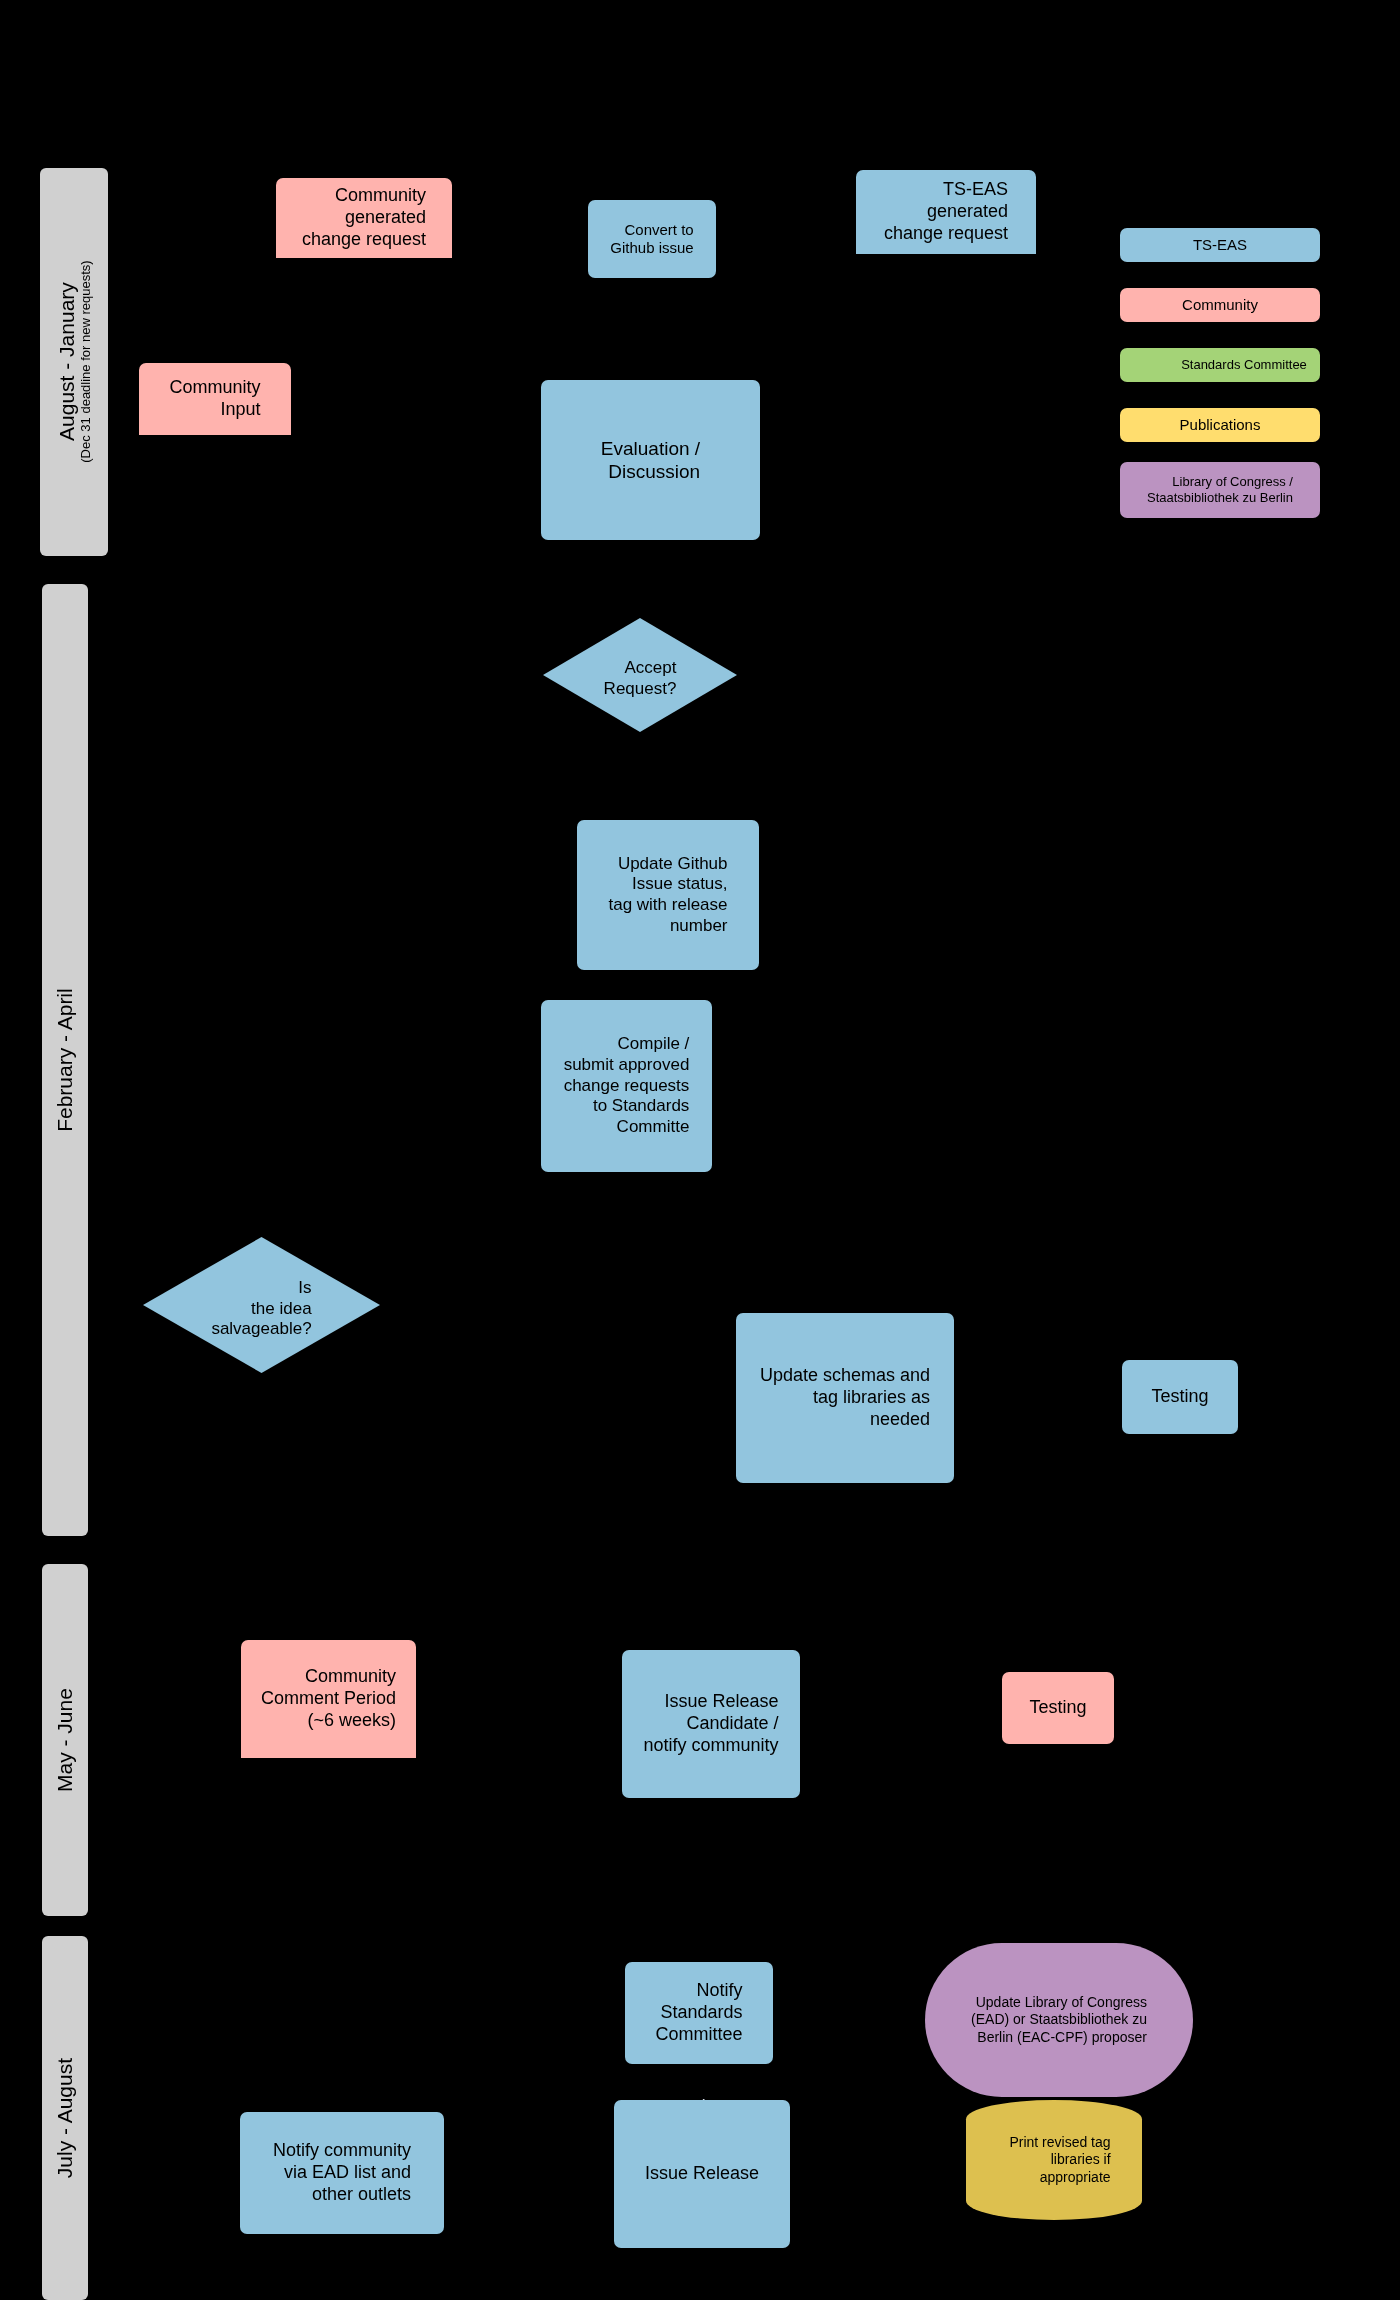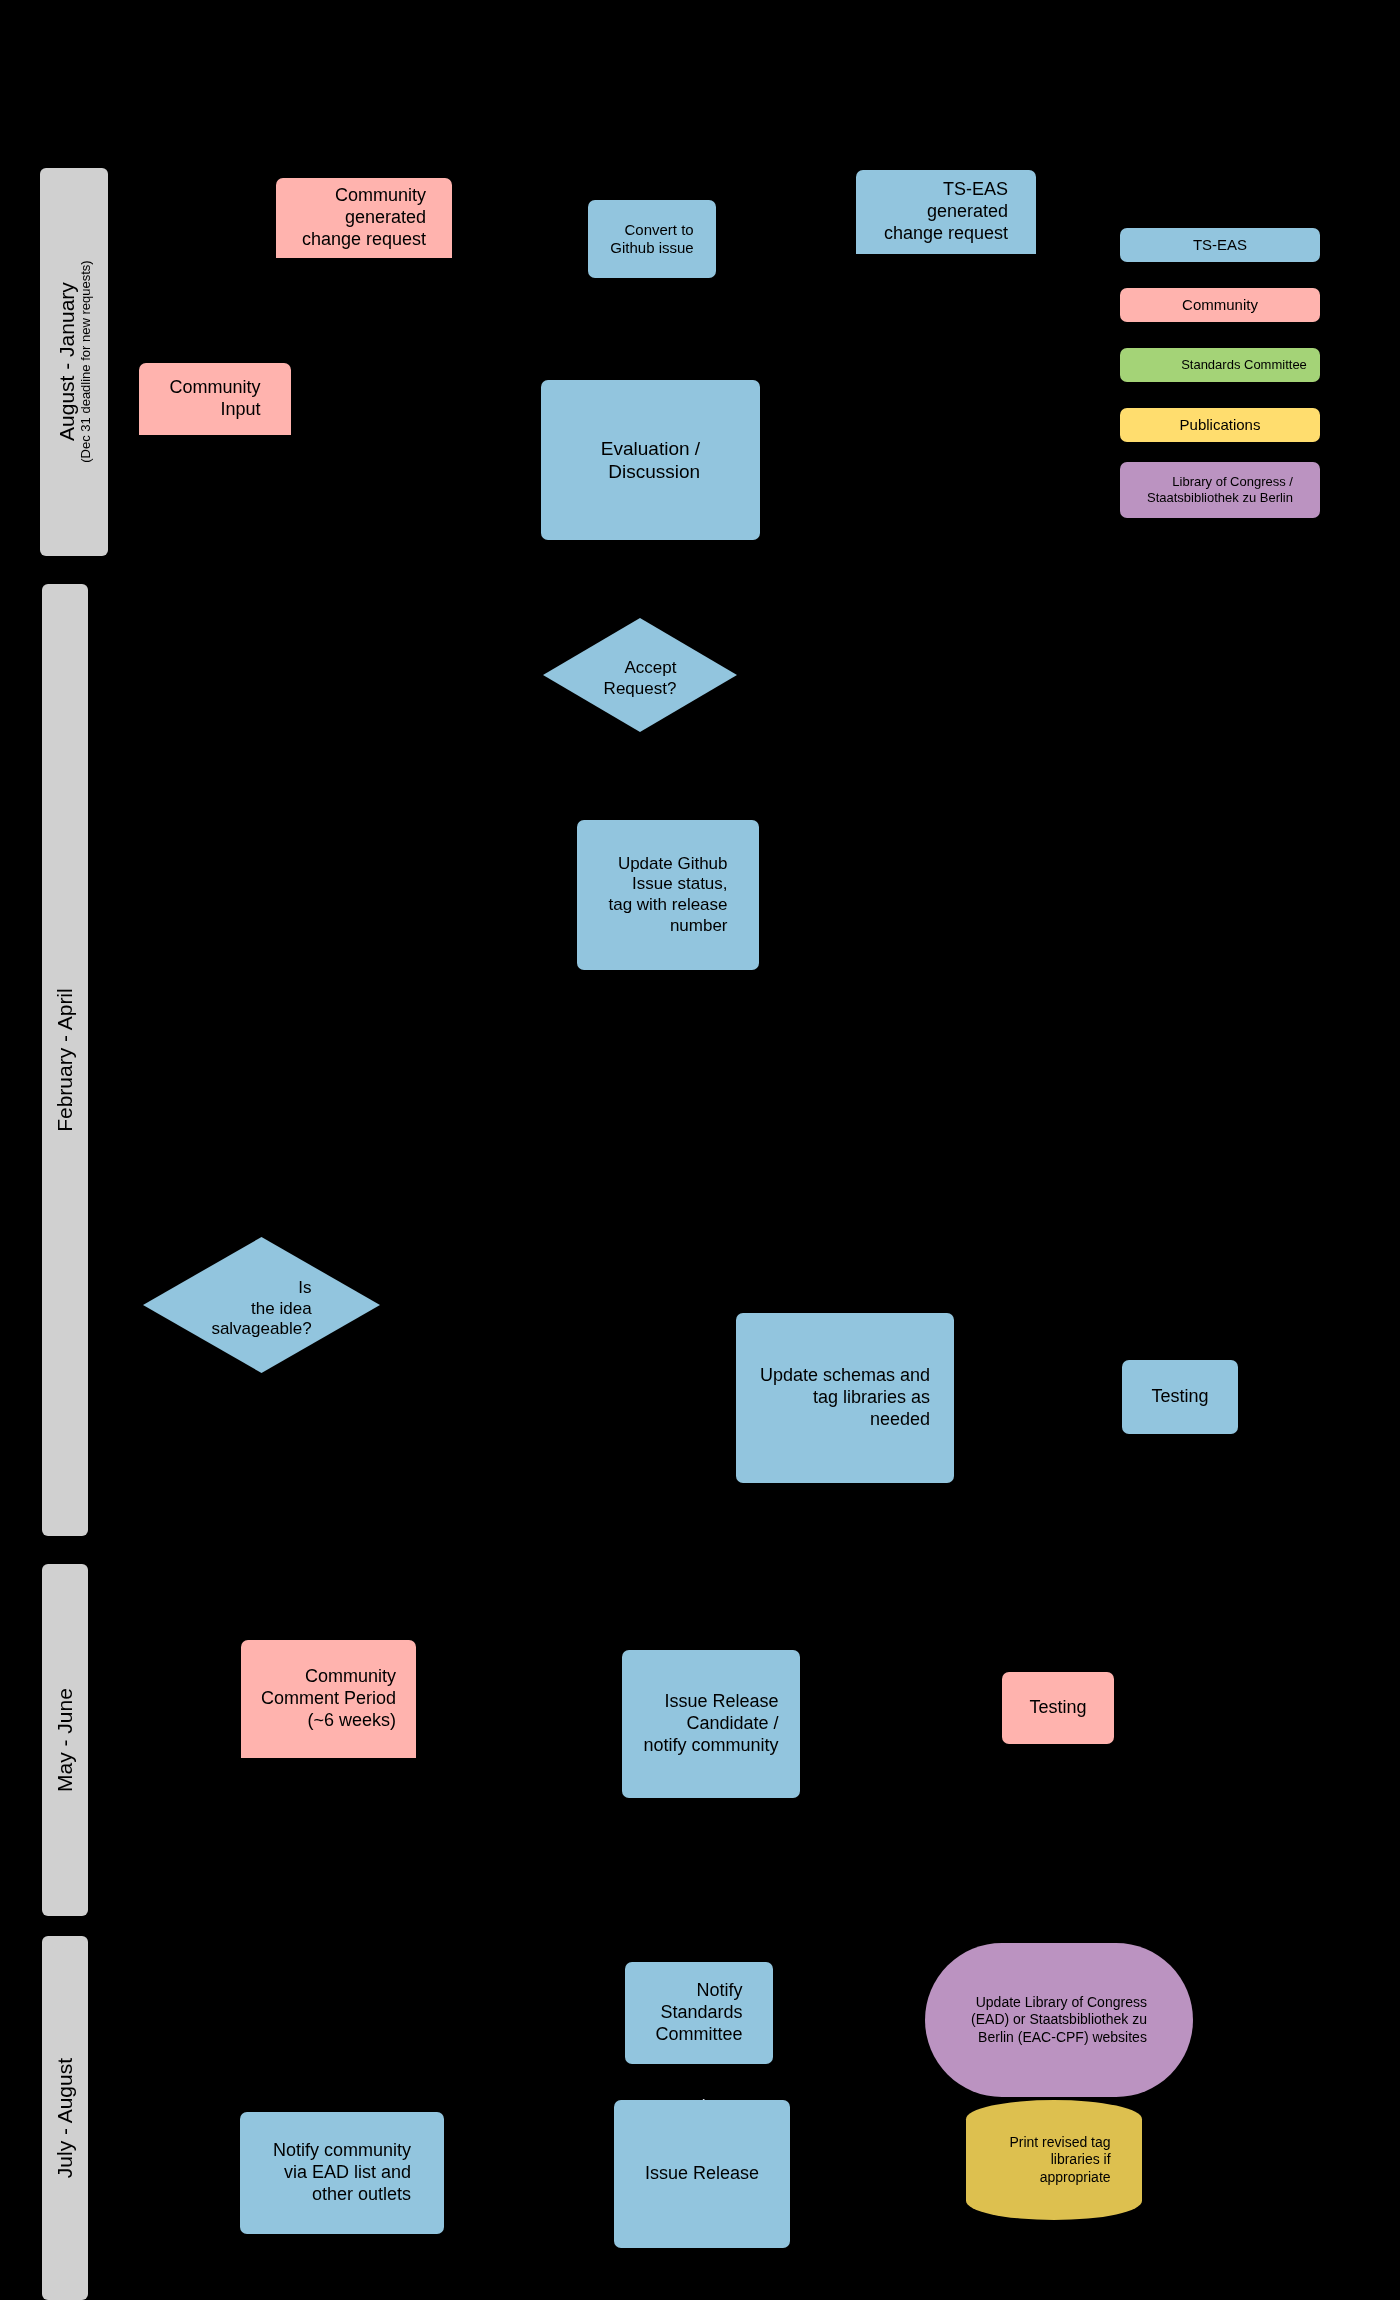--- a/index.html
+++ b/index.html
@@ -195,20 +195,27 @@
   </div>
 
 
   <div class="node shape-rect" style="left:577px; top:820px; width:182px; height:150px; background:#92c5de; font-size:17px;">
     <span>Update Github
 Issue status,
 tag with release
 number</span>
   </div>
 
+  <div class="node shape-rect" style="left:541px; top:1000px; width:171px; height:172px; background:#92c5de; font-size:17px;">
+    <span>Compile  /
+submit approved
+change requests
+to Standards
+Committe</span>
+  </div>
 
   <div class="node shape-diamond" style="left:143px; top:1237px; width:237px; height:136px; font-size:17px;">
     <span class="dia" style="background:#92c5de;"></span>
     <span class="dia-text">Is
 the idea
 salvageable?</span>
   </div>
 
 
   <div class="node shape-rect" style="left:736px; top:1313px; width:218px; height:170px; background:#92c5de; font-size:18px;">
@@ -244,21 +251,21 @@
     <span>Notify
 Standards
 Committee</span>
   </div>
 
   <div class="tiny-mark" style="left:699px; top:2097px;">/</div>
 
   <div class="node shape-stadium" style="left:925px; top:1943px; width:268px; height:154px; background:#bb93c1; font-size:14px; border-radius:80px;">
     <span>Update Library of Congress
 (EAD) or Staatsbibliothek zu
-Berlin (EAC-CPF) websites</span>
+Berlin (EAC-CPF) proposer</span>
   </div>
 
   <div class="node shape-rect" style="left:240px; top:2112px; width:204px; height:122px; background:#92c5de; font-size:18px;">
     <span>Notify community
 via EAD list and
 other outlets</span>
   </div>
 
   <div class="node shape-rect" style="left:614px; top:2100px; width:176px; height:148px; background:#92c5de; font-size:18px;">
     <span>Issue Release</span>

